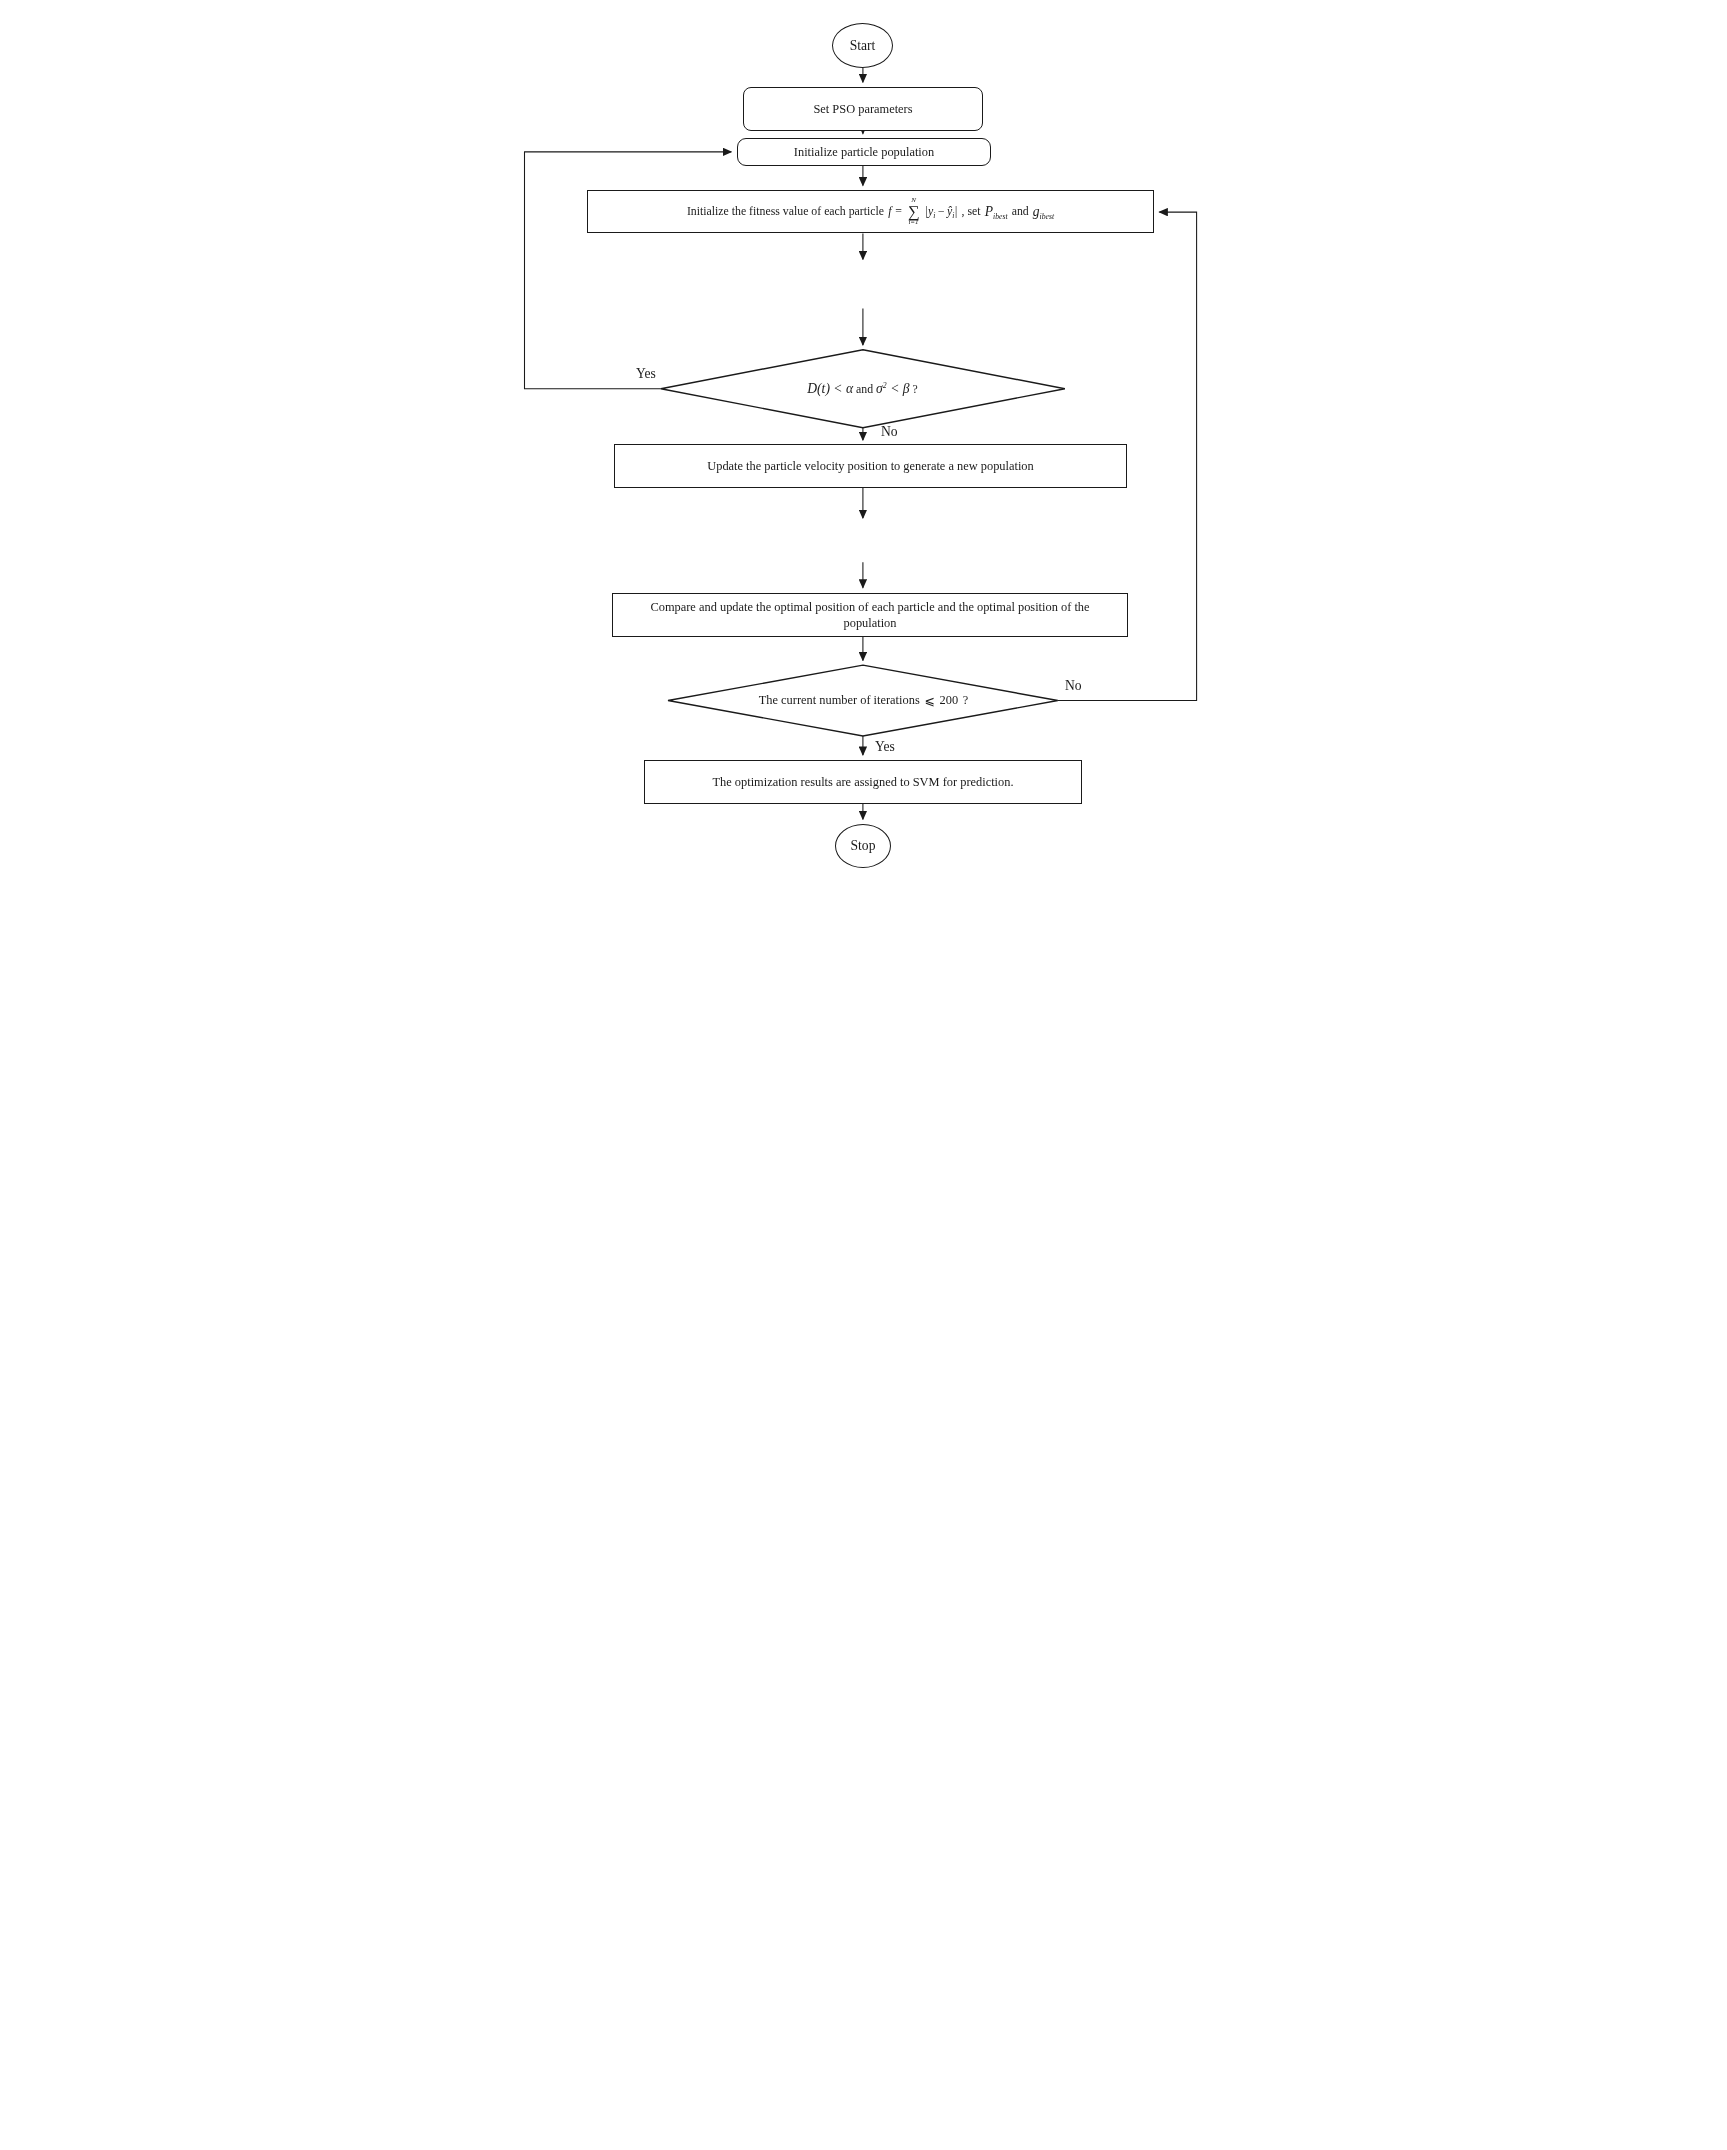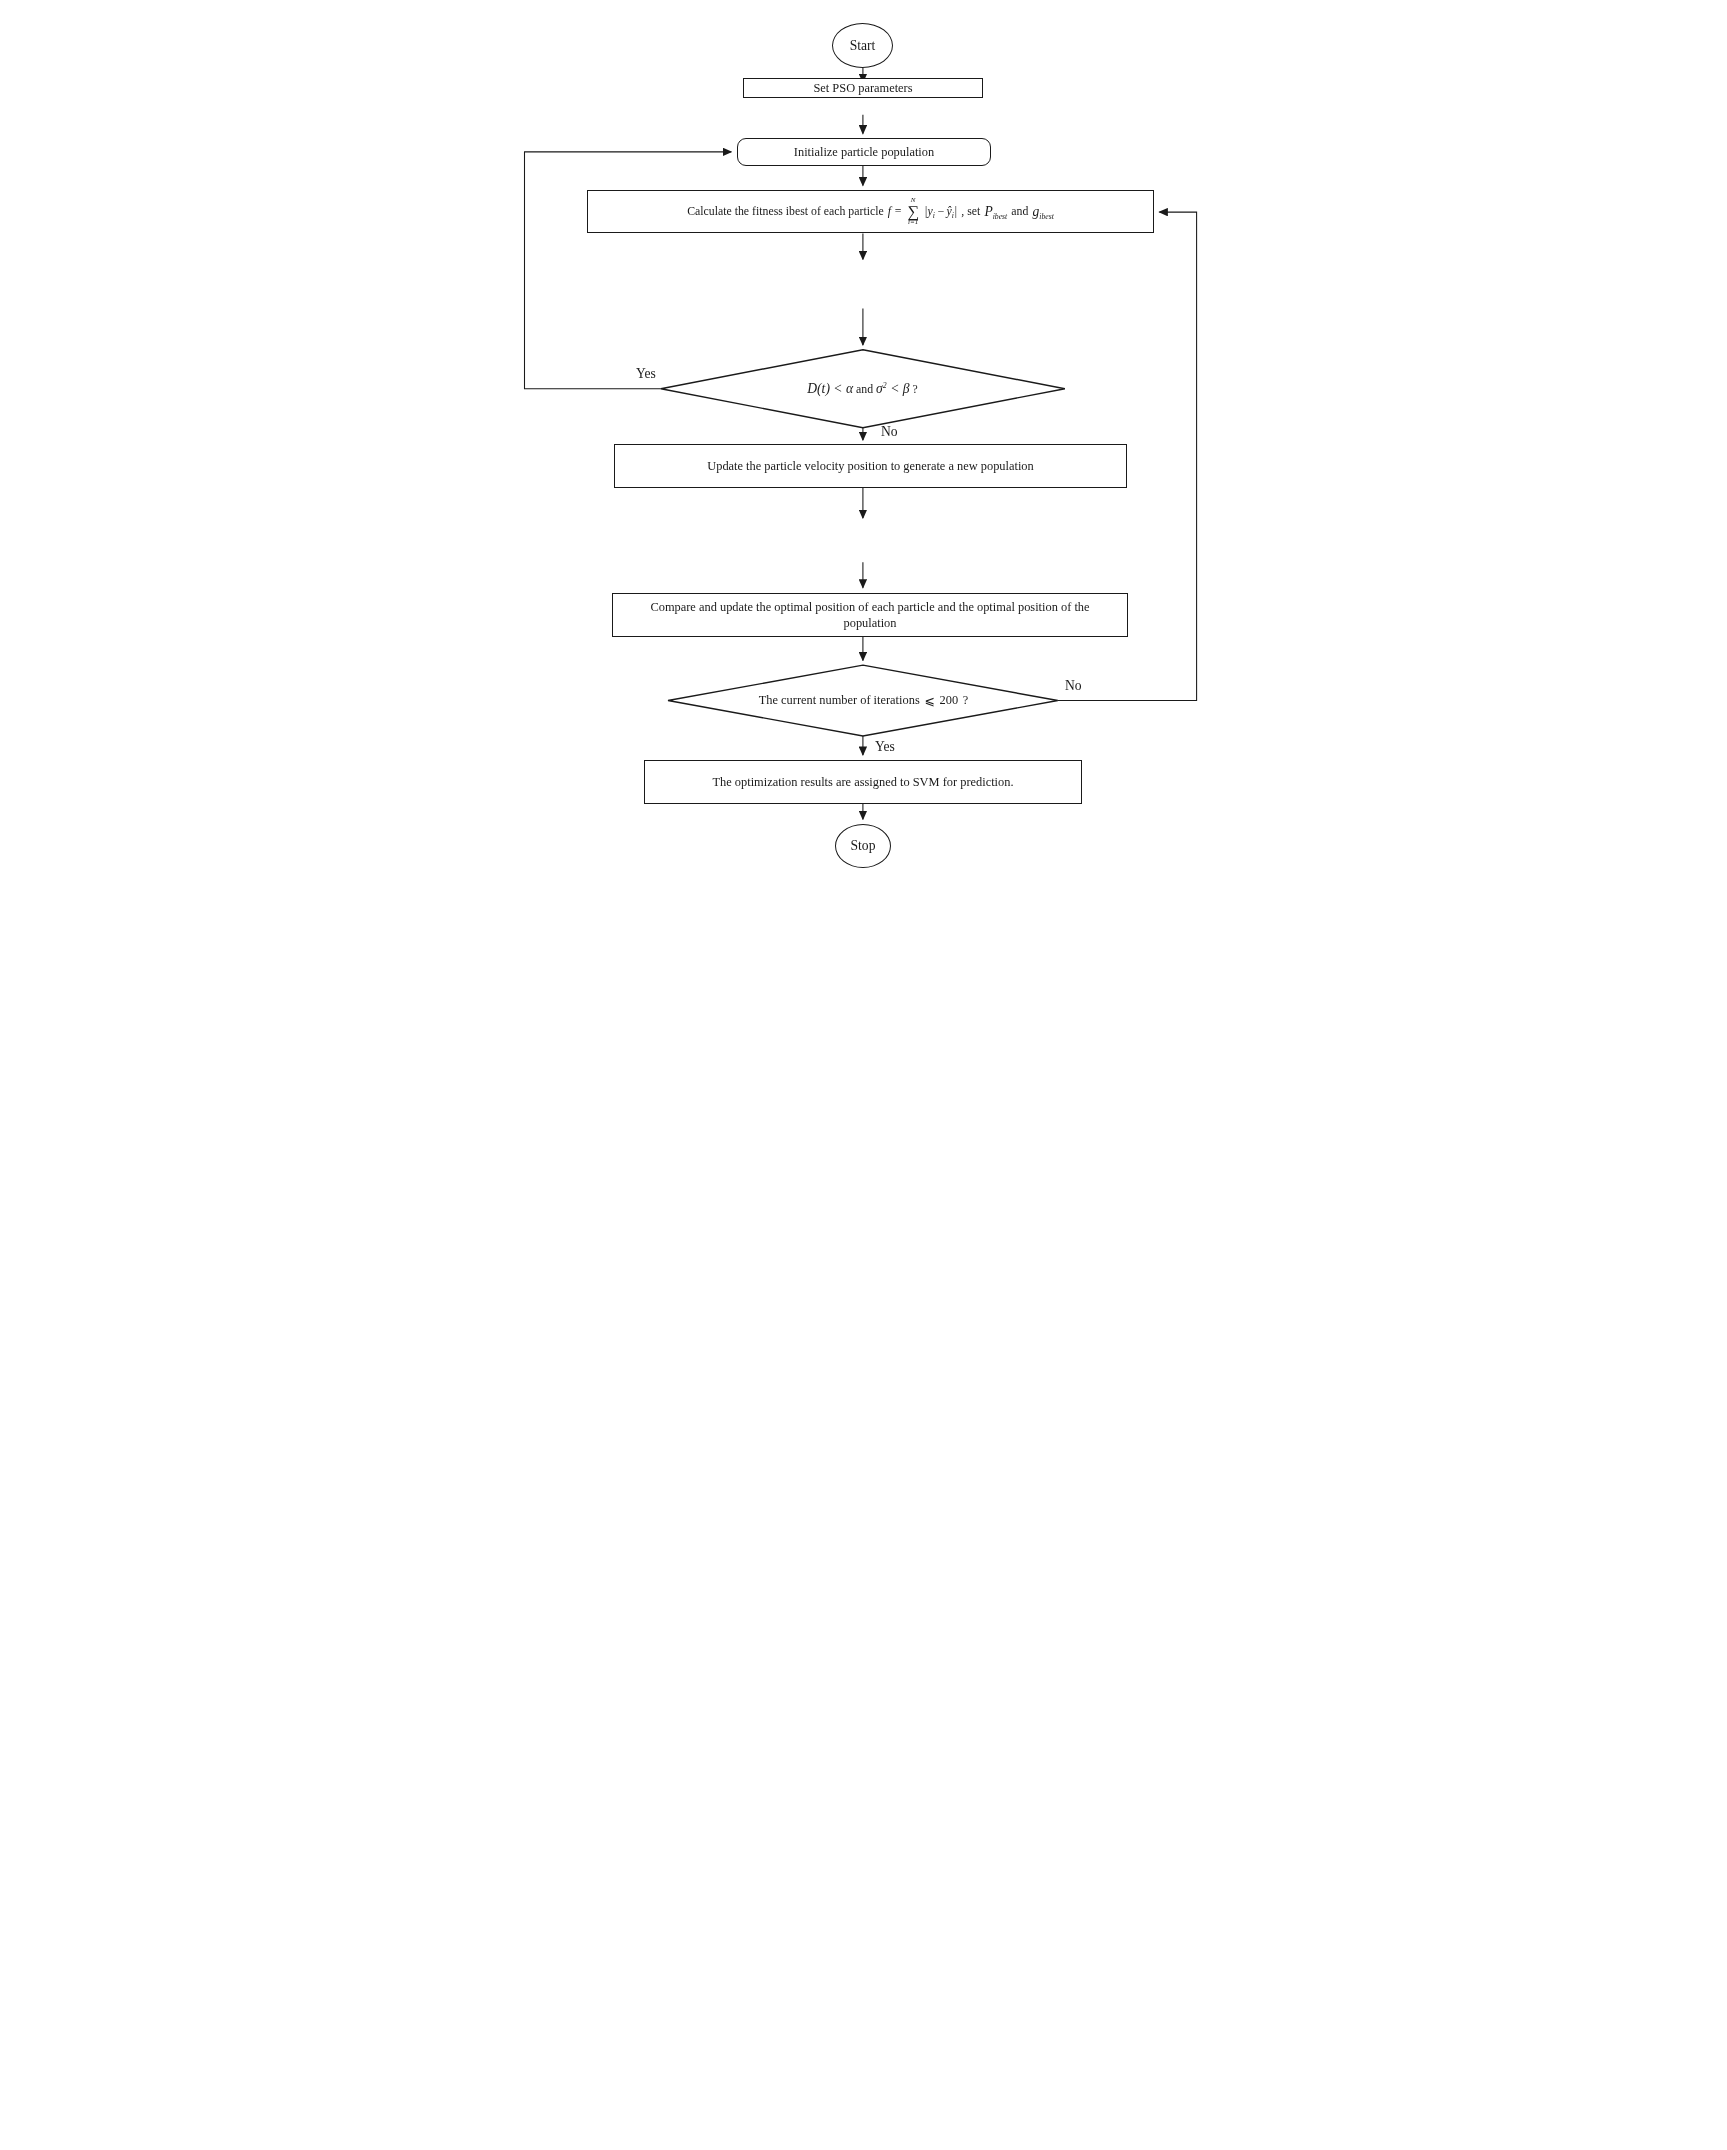--- a/index.html
+++ b/index.html
@@ -119,31 +119,31 @@
     <g fill="#ffffff" stroke="#1a1a1a" stroke-width="2.4">
       <polygon points="584,565 926,631 584,697 242,631"></polygon>
       <polygon points="584,1099 914,1159 584,1219 254,1159"></polygon>
     </g>
   </svg>
 
   <div class="node ellipse" style="left:314px; top:7px; width:61px; height:45px;">
     <span>Start</span>
   </div>
 
-  <div class="node" style="left:225px; top:62px; width:240px; height:20px;">
+  <div class="node" style="left:225px; top:71px; width:240px; height:44px;border-radius:8px;">
     <span>Set PSO parameters</span>
   </div>
 
   <div class="node" style="left:219px; top:122px; width:254px; height:28px;border-radius:9px;">
     <span>Initialize particle population</span>
   </div>
 
   <div class="node" style="left:69px; top:174px; width:567px; height:43px;">
     <div class="fitrow">
-      <span>Calculate the fitness ibest of each particle</span>
+      <span>Initialize the fitness value of each particle</span>
       <span class="math">f =</span>
       <span class="sum">
         <span class="bound">N</span>
         <span class="sigma">∑</span>
         <span class="bound">i=1</span>
       </span>
       <span class="math"><span>|</span><span>y</span><sub>i</sub><span class="minus">−</span><span>ŷ</span><sub>i</sub><span>|</span></span>
       <span>, set</span>
       <span class="math big"><span>P</span><sub>ibest</sub></span>
       <span>and</span>

